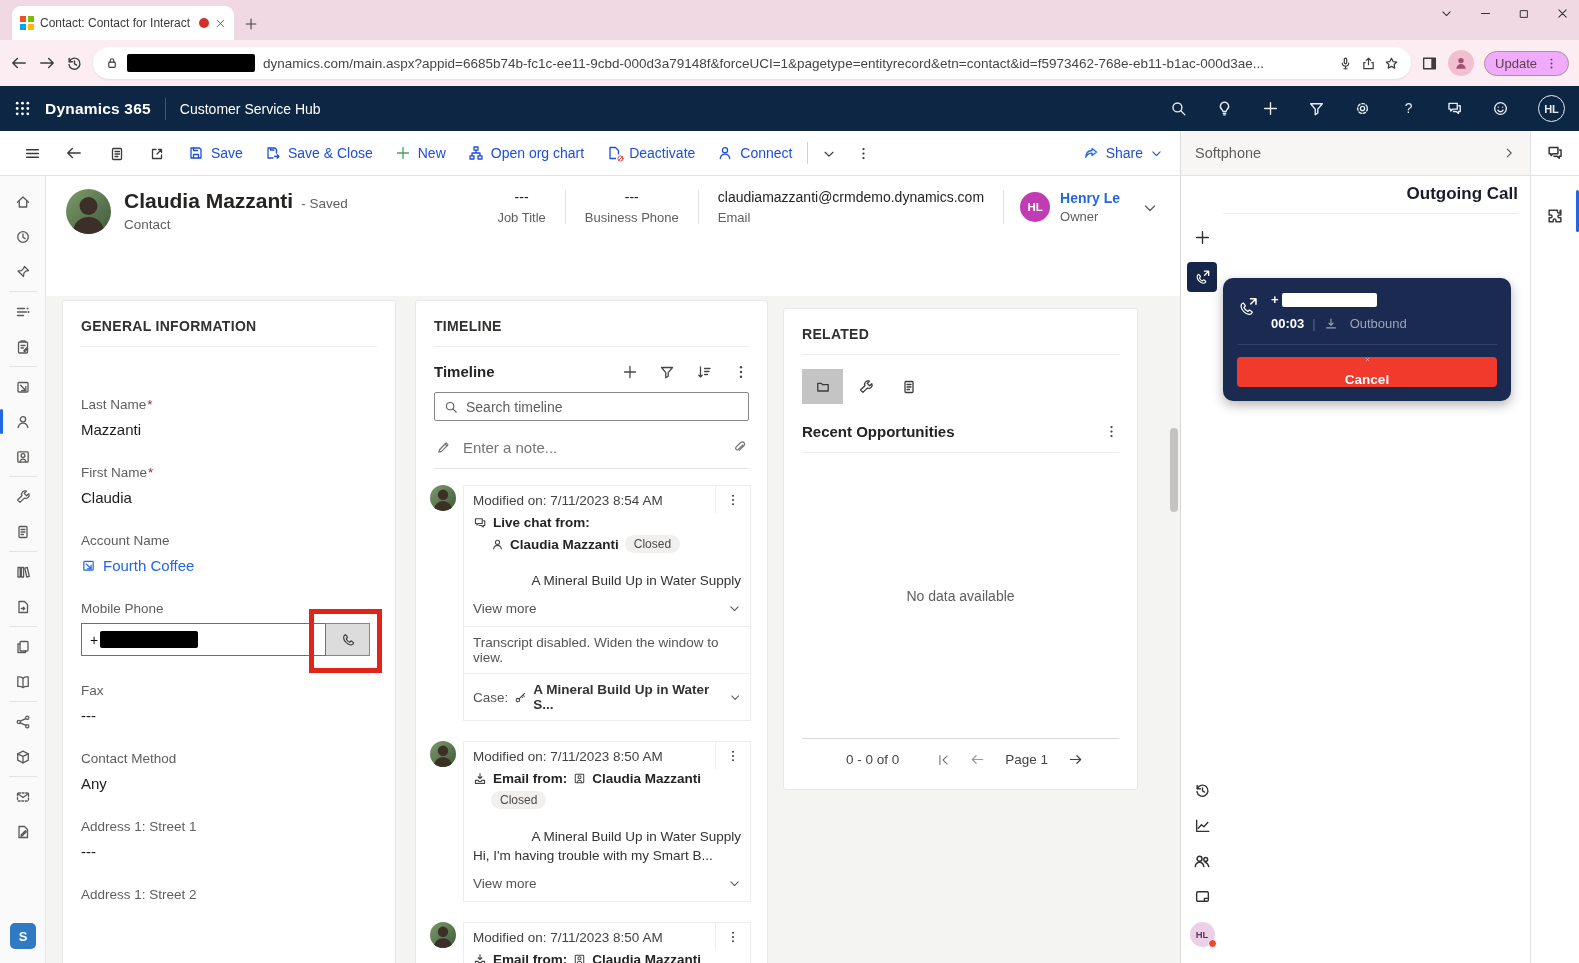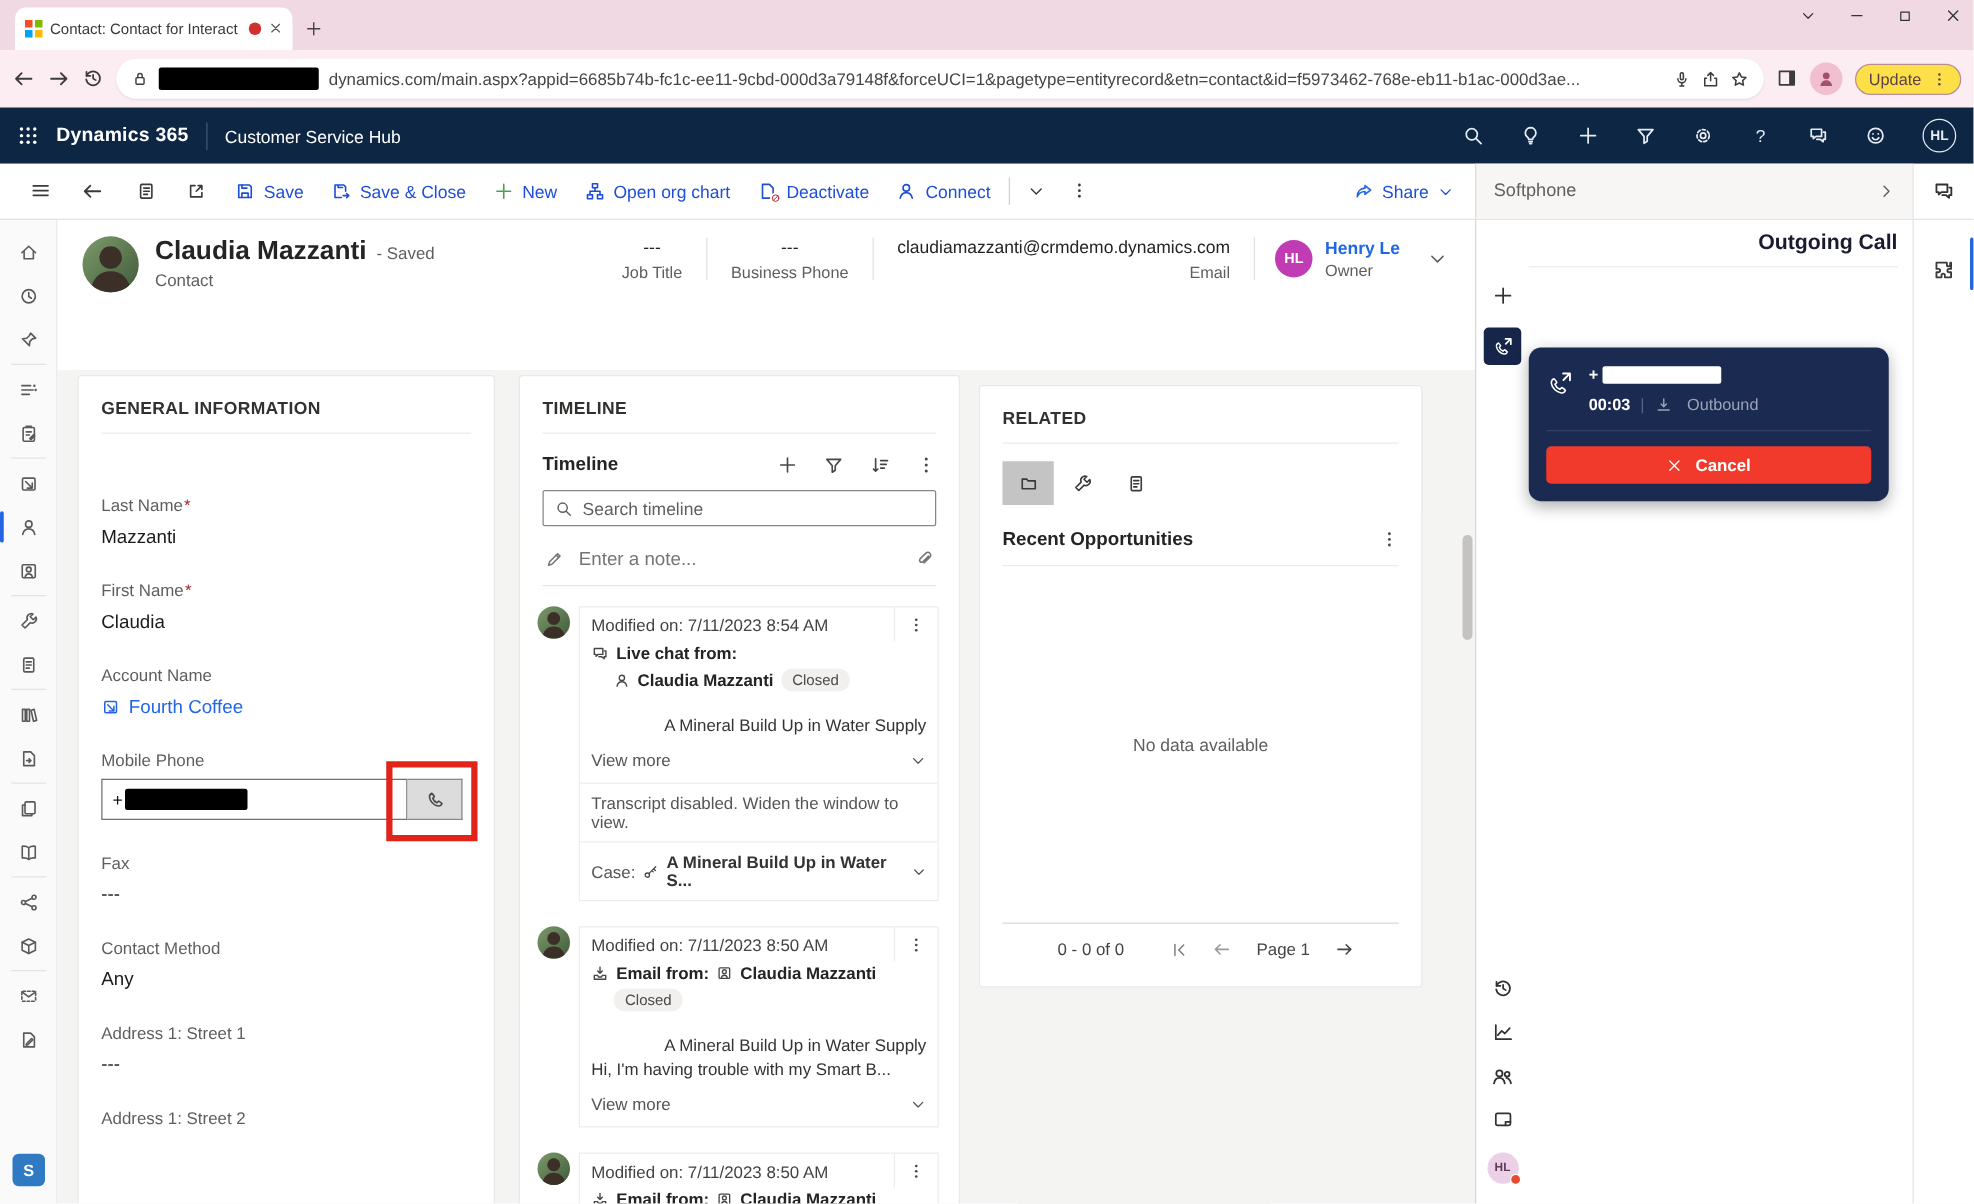--- a/index.html
+++ b/index.html
@@ -15,21 +15,21 @@
   .grid4 i{display:block;}
   .recdot{width:10px;height:10px;border-radius:50%;background:#d0312d;flex:none;}
   .tabx{color:#555;flex:none;}
   .newtab{margin-left:10px;margin-bottom:8px;color:#444;}
   .wincontrols{position:absolute;right:10px;top:4px;display:flex;gap:26px;color:#333;align-items:center;}
   .toolbar{height:46px;background:#fbedf2;display:flex;align-items:center;padding:0 10px;gap:10px;}
   .navbtn{color:#3c3c3c;flex:none;}
   .urlpill{flex:1;height:32px;background:#fff;border-radius:16px;display:flex;align-items:center;padding:0 12px;gap:8px;color:#3c3c3c;box-shadow:0 1px 2px rgba(0,0,0,.08);}
   .redact{background:#000;border-radius:2px;}
   .urltext{font-size:13.5px;color:#454545;white-space:nowrap;overflow:hidden;flex:1;}
-  .updatepill{display:flex;align-items:center;gap:8px;border:1.5px solid #b98e92;border-radius:16px;padding:4px 10px;color:#5d4146;background:#fde047;font-size:13px;}
+  .updatepill{display:flex;align-items:center;gap:8px;border:1.5px solid #b98e92;border-radius:16px;padding:4px 10px;color:#5d4146;background:#f0abfc;font-size:13px;}
   .edgeavatar{width:26px;height:26px;border-radius:50%;background:#f2bfd1;display:flex;align-items:center;justify-content:center;color:#a34f72;}
   
   .d365bar{height:45px;background:#0d2644;display:flex;align-items:center;color:#fff;padding:0 14px;}
   .d365brand{font-size:15.5px;font-weight:bold;margin-left:14px;letter-spacing:.2px;}
   .d365div{width:1px;height:22px;background:#3f577a;margin:0 14px;}
   .d365app{font-size:14px;}
   .d365icons{margin-left:auto;display:flex;align-items:center;gap:29px;color:#e7ecf3;}
   .hlring{width:27px;height:27px;border-radius:50%;border:1.5px solid #e7ecf3;display:flex;align-items:center;justify-content:center;font-size:11px;font-weight:bold;}
   
   .cmdbar{height:45px;background:#fff;border-bottom:1px solid #e3e3e3;display:flex;align-items:stretch;}
@@ -51,21 +51,21 @@
   .rh-top{display:flex;align-items:flex-start;padding:13px 18px 0 20px;}
   .avatar-lg{width:45px;height:45px;border-radius:50%;background:linear-gradient(135deg,#7d9b6c,#3f5a3a);position:relative;overflow:hidden;flex:none;}
   .avatar-lg svg,.avatar-sm svg{position:absolute;left:0;top:0;width:100%;height:100%;}
   .rh-names{margin-left:13px;}
   .rh-nameline{display:flex;align-items:baseline;gap:8px;}
   .rh-name{font-size:21px;font-weight:bold;color:#252423;}
   .rh-saved{font-size:13.5px;color:#605e5c;}
   .rh-entity{font-size:13.5px;color:#605e5c;margin-top:4px;}
   .rh-fields{margin-left:auto;display:flex;align-items:center;gap:0;}
   .rh-field{text-align:center;padding:0 19px;}
-  .rh-field.left{text-align:right;}
+  .rh-field.left{text-align:left;}
   .rh-val{font-size:14px;color:#242424;}
   .rh-lab{font-size:13px;color:#605e5c;margin-top:5px;}
   .rh-vdiv{width:1px;height:34px;background:#e1e1e1;}
   .owner{display:flex;align-items:center;gap:10px;padding-left:16px;}
   .owner-av{width:30px;height:30px;border-radius:50%;background:#c13cb4;color:#fff;font-size:11.5px;font-weight:bold;display:flex;align-items:center;justify-content:center;}
   .owner-name{font-size:14px;color:#2266e3;font-weight:bold;}
   .owner-lab{font-size:13px;color:#605e5c;margin-top:3px;}
   .rh-chev{color:#605e5c;margin-left:22px;margin-right:4px;}
   .tabsrow{display:flex;gap:30px;padding:0 0 0 22px;margin-top:16px;}
   .tab{font-size:15px;color:#444;padding-bottom:9px;display:flex;align-items:center;gap:6px;}
@@ -135,21 +135,21 @@
   .sp-hl i{position:absolute;right:-2px;bottom:-1px;width:9px;height:9px;border-radius:50%;background:#e8492f;border:1.5px solid #fff;}
   .callcard{position:absolute;left:42px;top:102px;width:288px;background:#1b2a50;border-radius:10px;box-shadow:0 4px 12px rgba(0,0,0,.3);padding:14px 14px 14px;color:#fff;}
   .cc-top{display:flex;gap:12px;}
   .cc-icon{color:#fff;margin-top:4px;}
   .cc-num{display:flex;align-items:center;gap:3px;font-size:13px;font-weight:bold;}
   .cc-meta{display:flex;align-items:center;gap:8px;margin-top:9px;font-size:13px;}
   .cc-dur{font-weight:bold;color:#fff;}
   .cc-sep{color:#57648a;}
   .cc-out{color:#9aa3b8;display:flex;align-items:center;gap:12px;}
   .cc-hr{height:1px;background:#33406a;margin:13px 0 12px;}
-  .cc-cancel{height:30px;background:#f23a2c;border-radius:4px;display:flex;align-items:center;justify-content:center;gap:10px;font-size:13.5px;font-weight:bold;color:#fff;}
+  .cc-cancel{height:30px;background:#f23a2c;border-radius:4px;display:flex;align-items:center;justify-content:center;gap:10px;font-size:13.5px;font-weight:bold;color:#fff;flex-direction:column;}
   
   .rightrail{width:49px;background:#fff;border-left:1px solid #e3e3e3;position:relative;}
   .rr-puzzle{position:absolute;top:22px;left:0;width:100%;height:36px;display:flex;align-items:center;justify-content:center;color:#3b3a39;}
   .rr-selbar{position:absolute;right:0;top:14px;width:3px;height:42px;background:#2266e3;border-radius:2px;}
 </style>
 </head>
 <body>
 
 <svg width="0" height="0" style="position:absolute">
 <defs>

